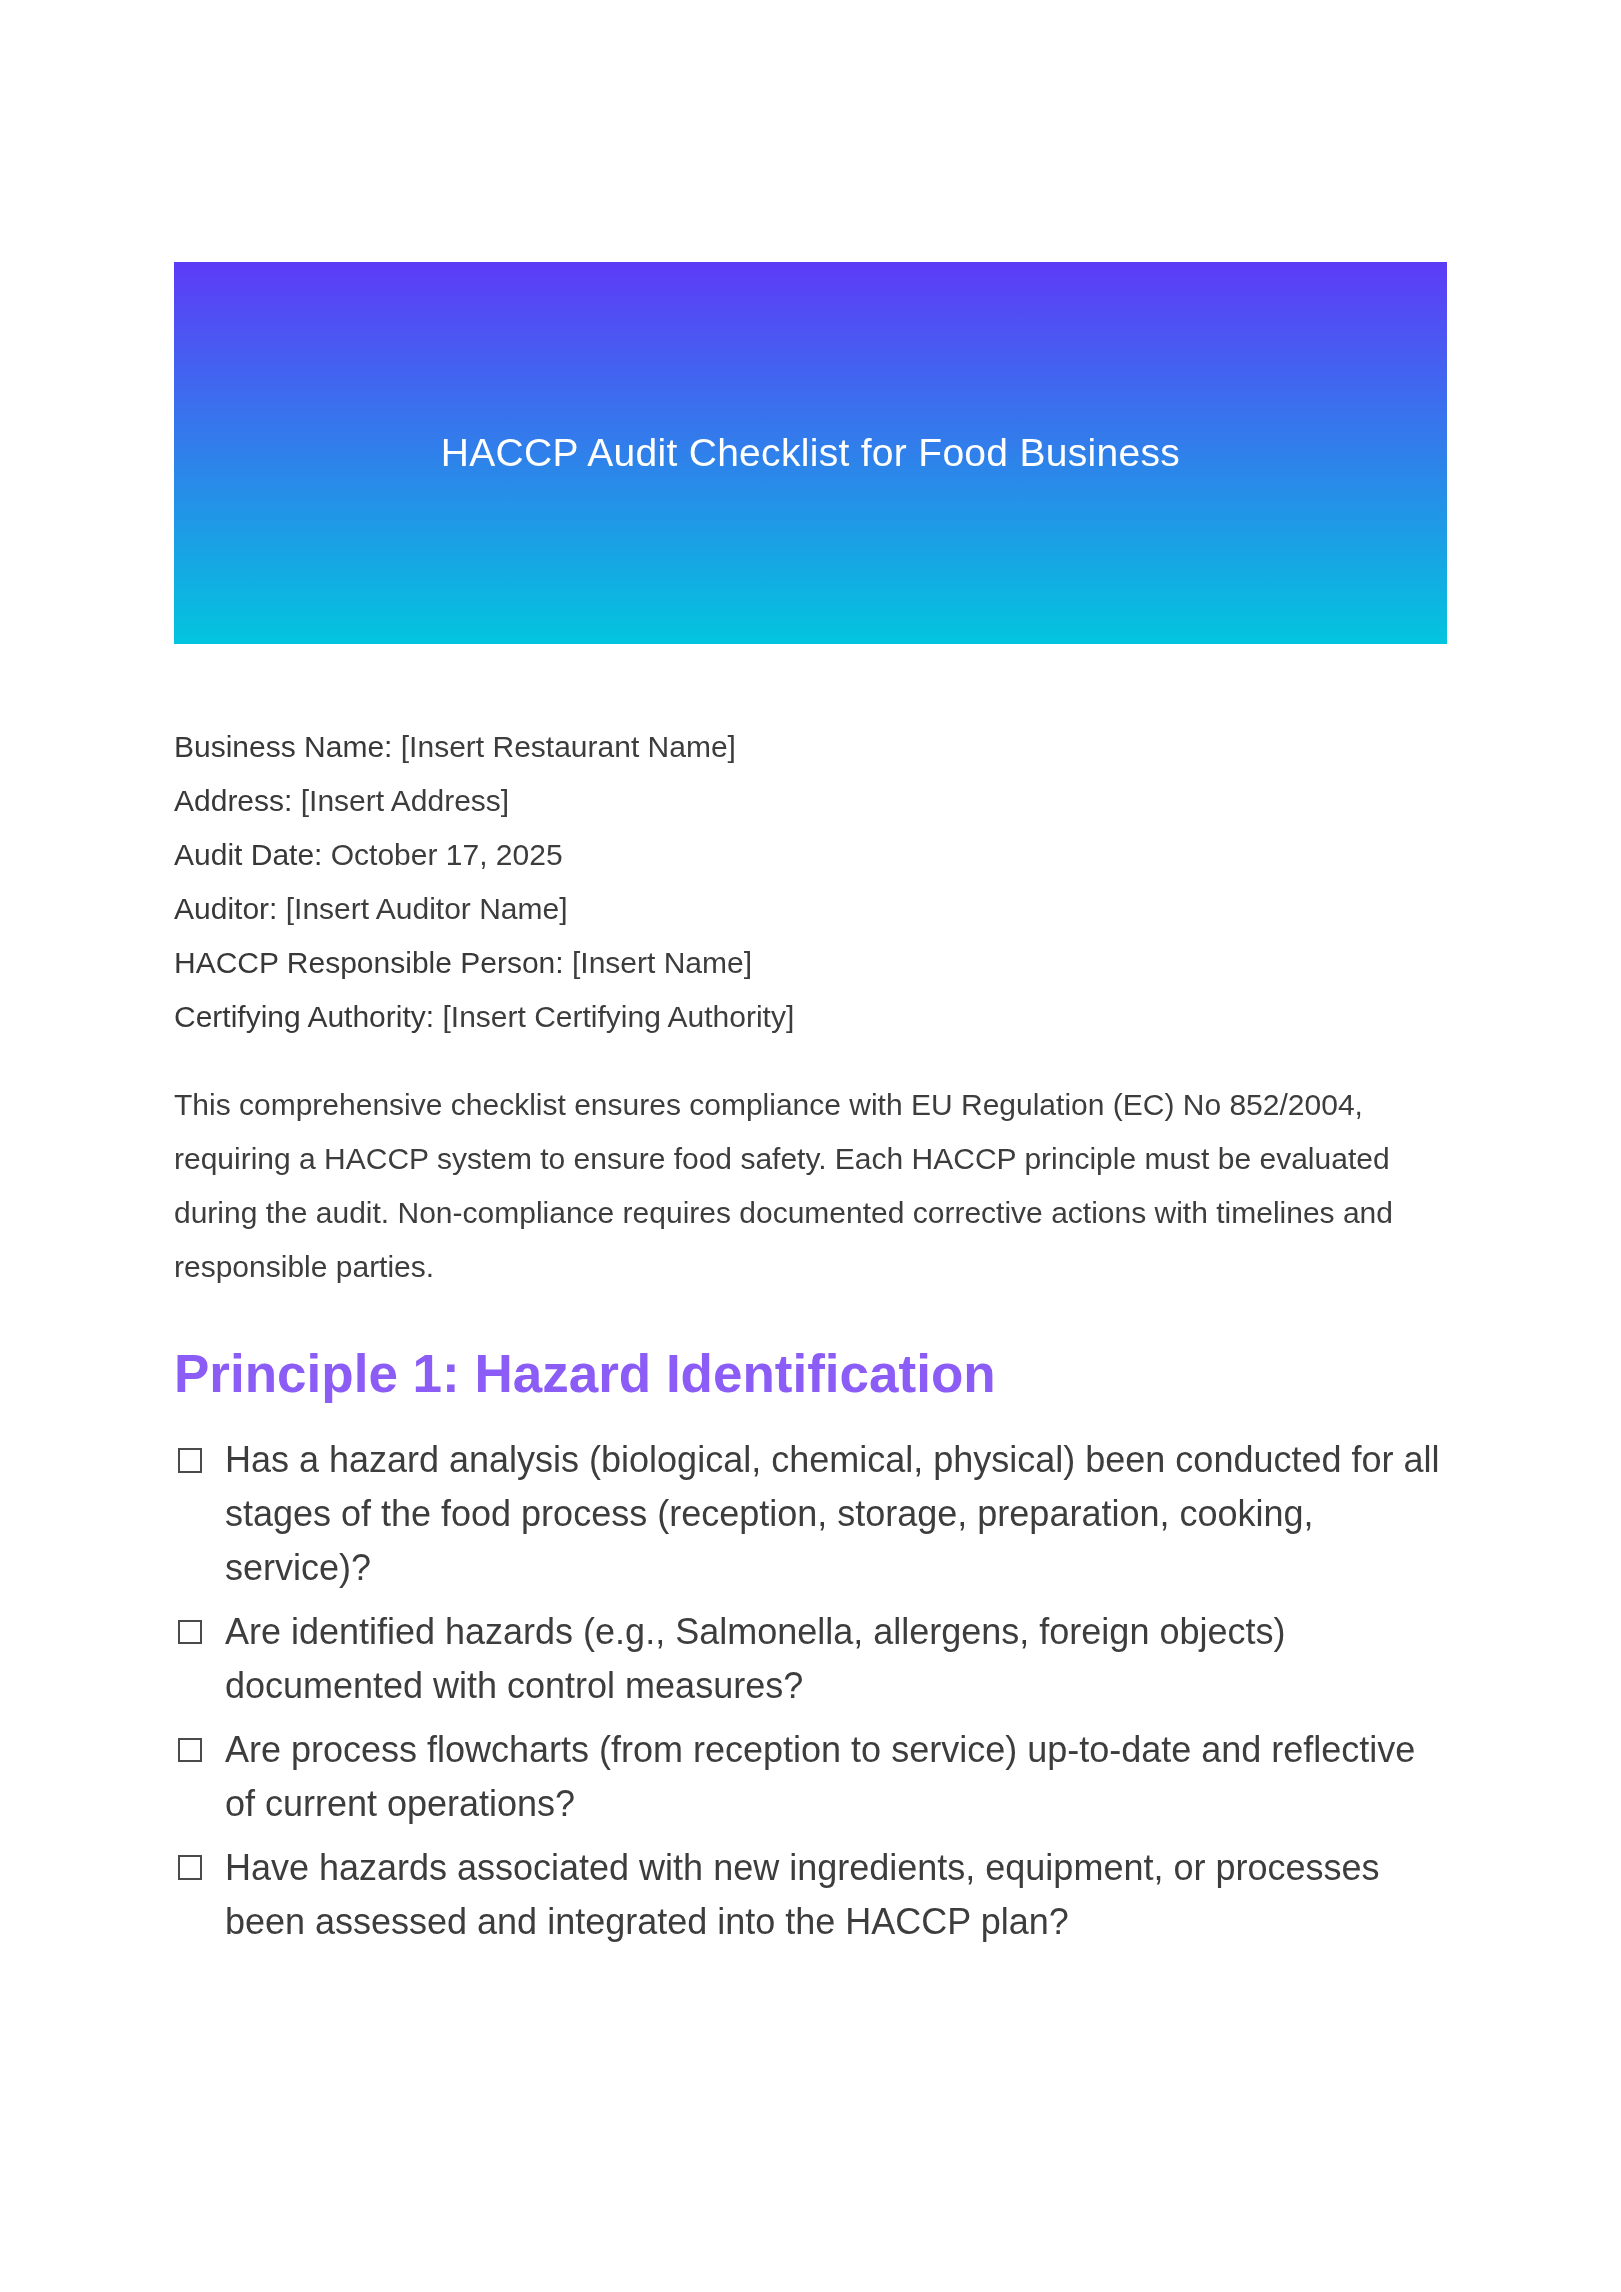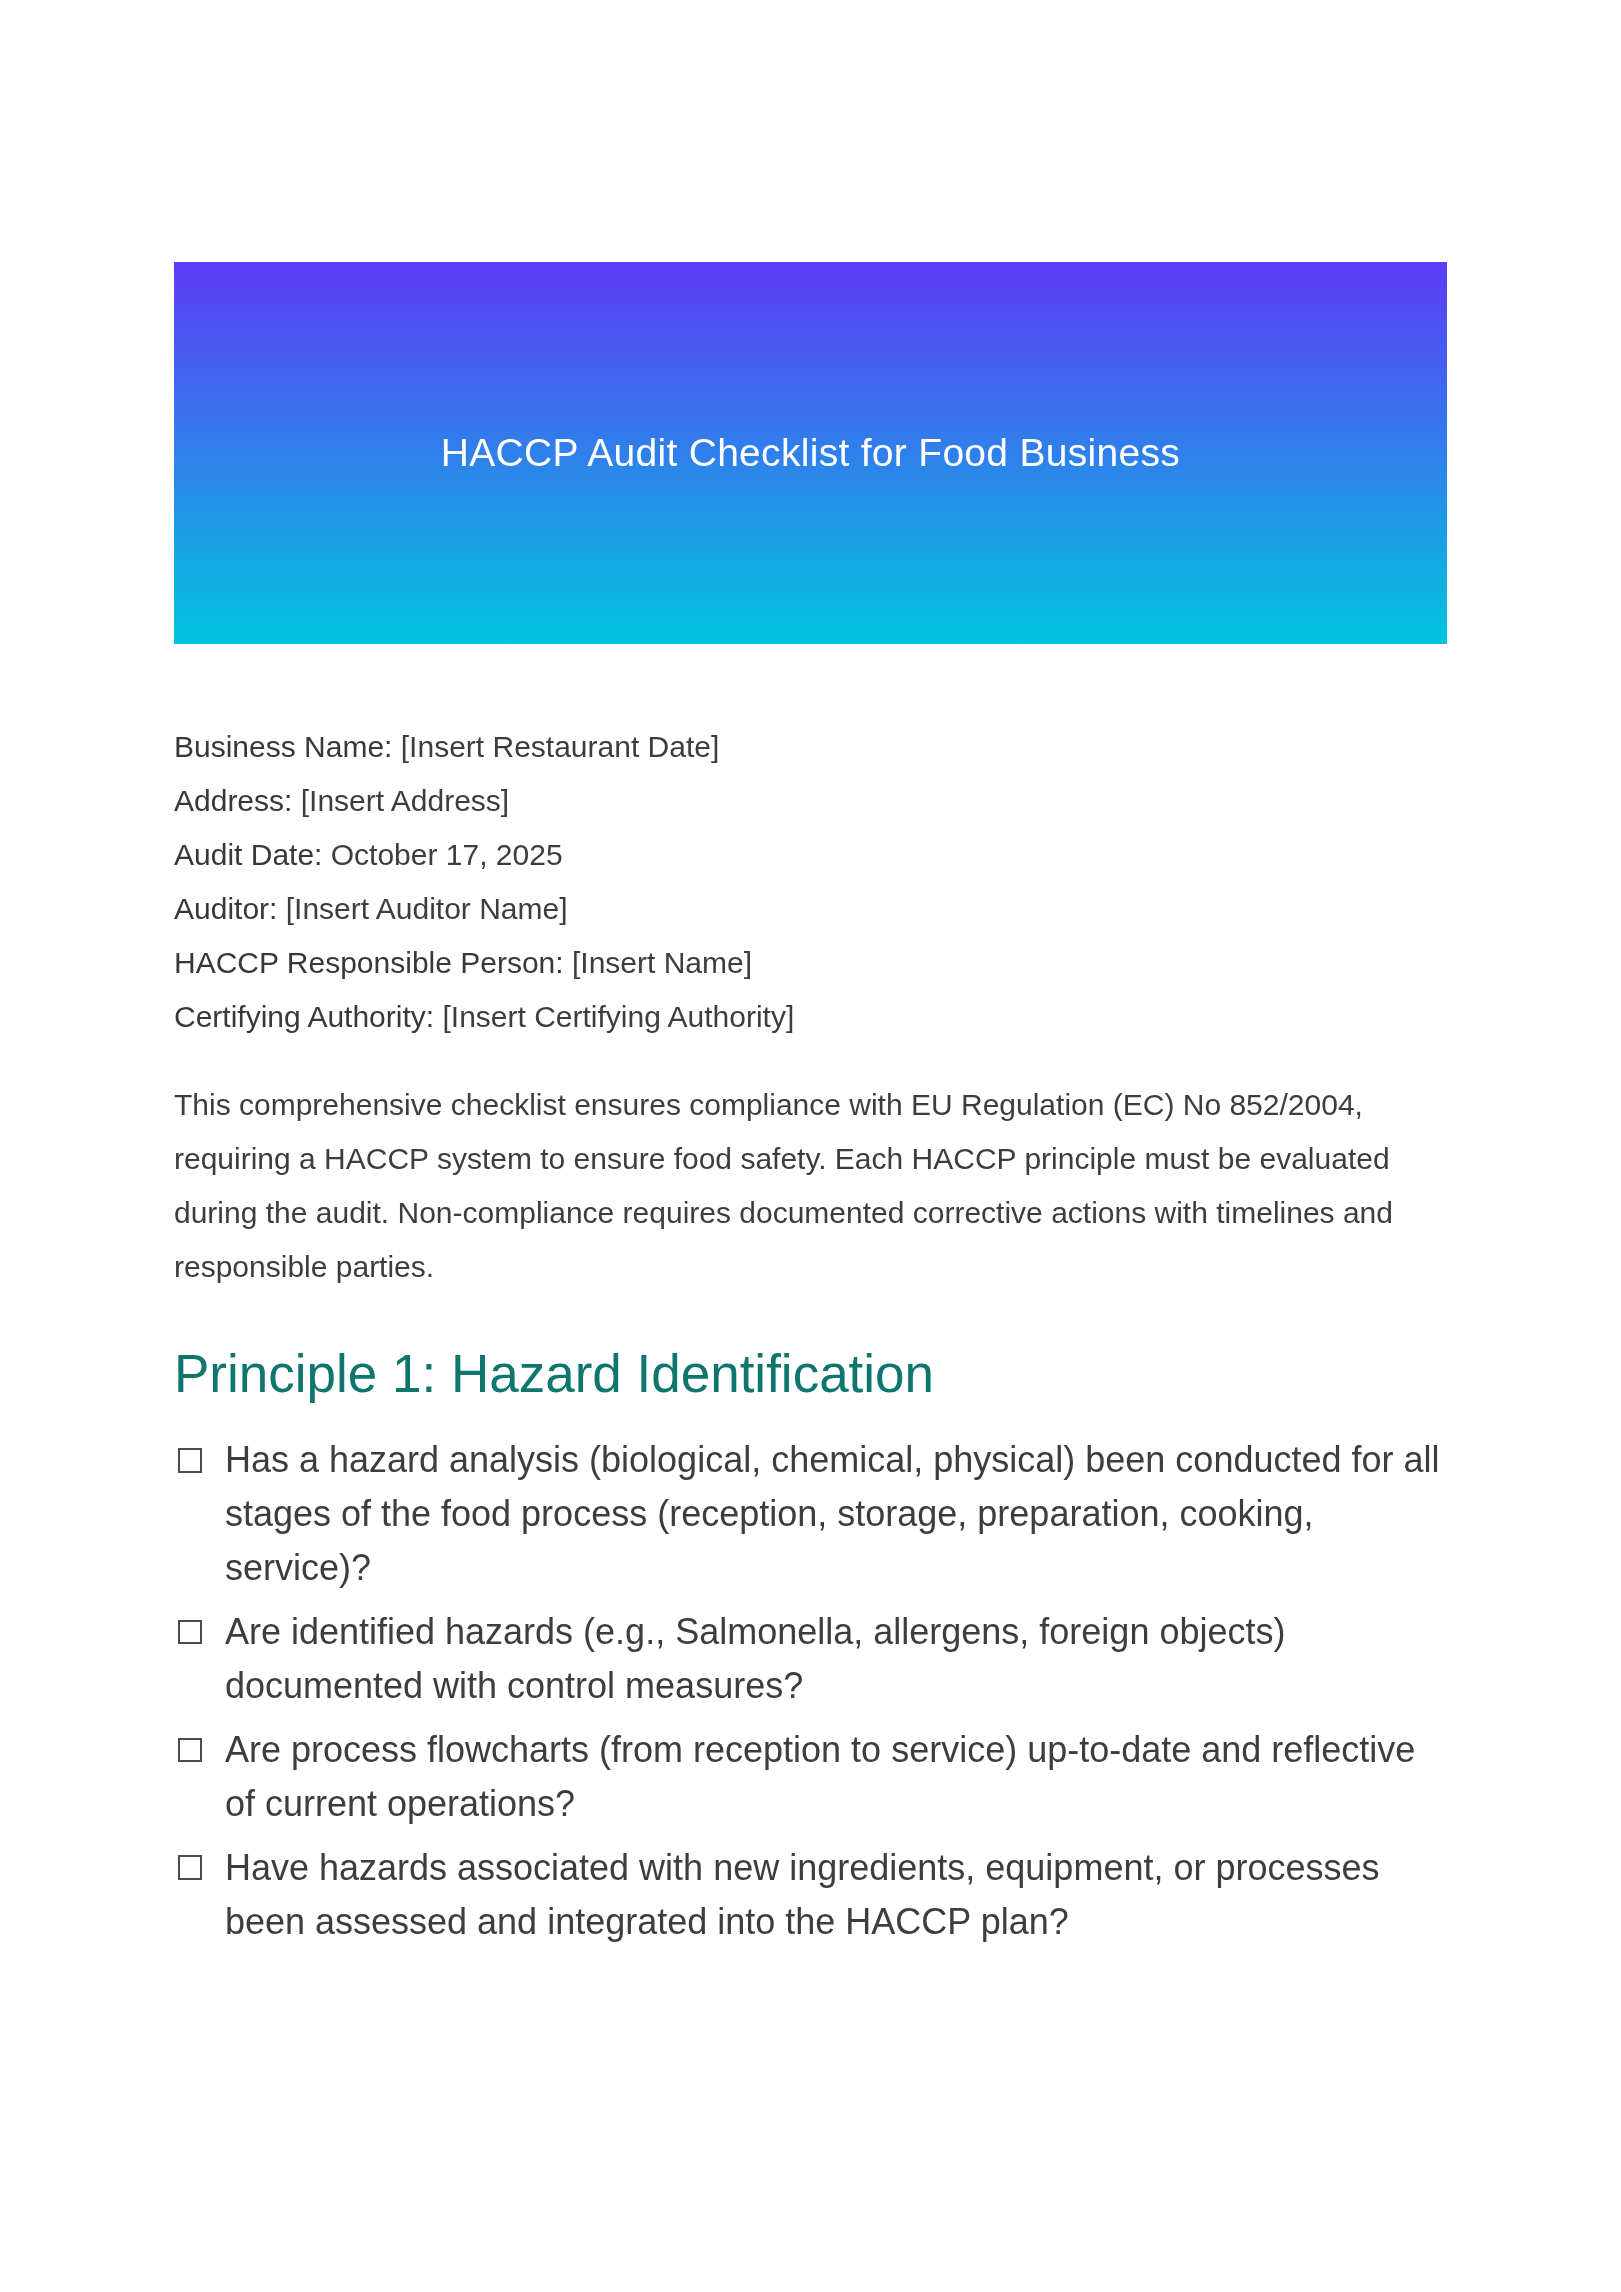--- a/index.html
+++ b/index.html
@@ -44,23 +44,23 @@
   .info-value { font-weight:400; color:#3d3d3d; }
   .intro {
     margin-top:34px;
     font-size:30px;
     line-height:54px;
     color:#3d3d3d;
   }
   .section-heading {
     margin-top:47px;
     font-size:53px;
-    font-weight:400;
+    font-weight:700;
     line-height:65px;
-    color:#0f766e;
+    color:#8b5cf6;
   }
   .checklist {
     margin-top:27.4px;
     list-style:none;
   }
   .check-item {
     display:flex;
     align-items:flex-start;
     margin-bottom:9.8px;
     font-size:36px;
@@ -98,21 +98,21 @@
 <body>
 
 <div class="page">
   <div class="content">
 
     <div class="banner" style="background: linear-gradient(rgb(93, 59, 247) 0%, rgb(2, 197, 222) 100%);">
       <div class="banner-title">HACCP Audit Checklist for Food Business</div>
     </div>
 
     <div class="info-block">
-      <div class="info-row"><span class="info-label">Business Name:</span> <span class="info-value">[Insert Restaurant Date]</span></div>
+      <div class="info-row"><span class="info-label">Business Name:</span> <span class="info-value">[Insert Restaurant Name]</span></div>
       <div class="info-row"><span class="info-label">Address:</span> <span class="info-value">[Insert Address]</span></div>
       <div class="info-row"><span class="info-label">Audit Date:</span> <span class="info-value">October 17, 2025</span></div>
       <div class="info-row"><span class="info-label">Auditor:</span> <span class="info-value">[Insert Auditor Name]</span></div>
       <div class="info-row"><span class="info-label">HACCP Responsible Person:</span> <span class="info-value">[Insert Name]</span></div>
       <div class="info-row"><span class="info-label">Certifying Authority:</span> <span class="info-value">[Insert Certifying Authority]</span></div>
     </div>
 
     <p class="intro">This comprehensive checklist ensures compliance with EU Regulation (EC) No 852/2004, requiring a HACCP system to ensure food safety. Each HACCP principle must be evaluated during the audit. Non-compliance requires documented corrective actions with timelines and responsible parties.</p>
 
     <h1 class="section-heading">Principle 1: Hazard Identification</h1>

